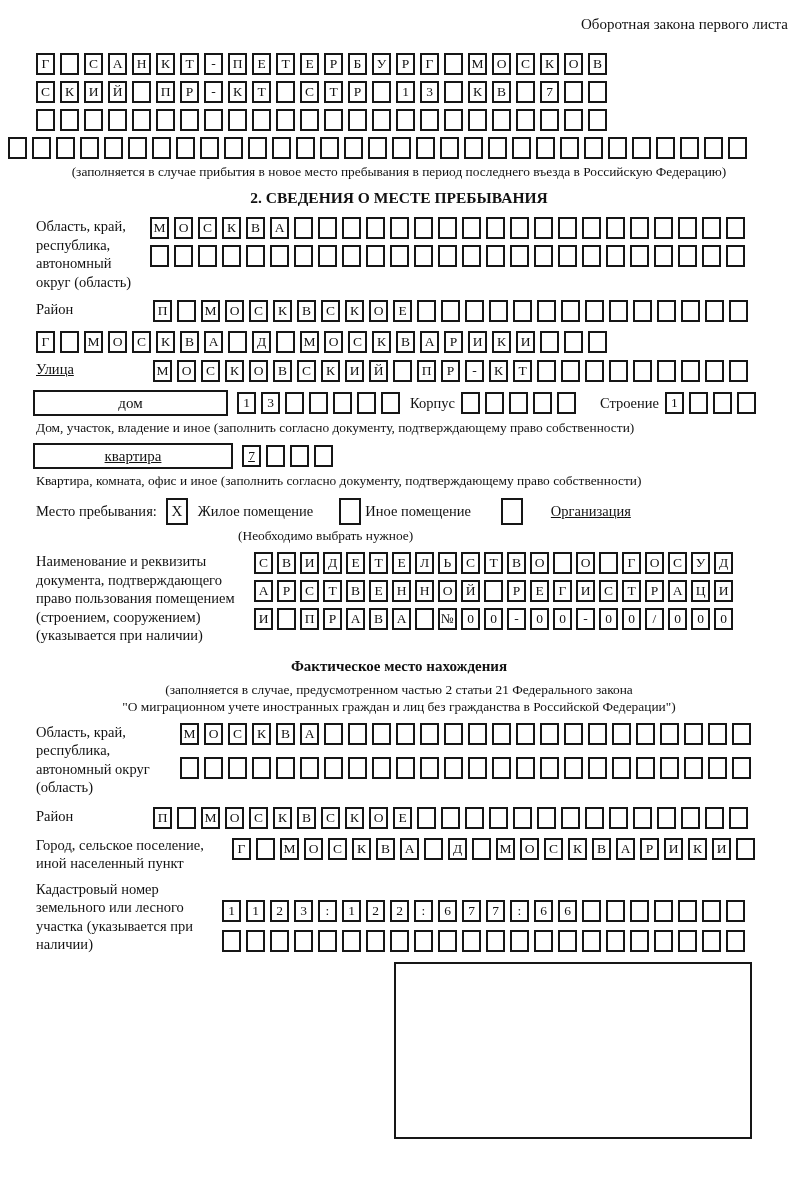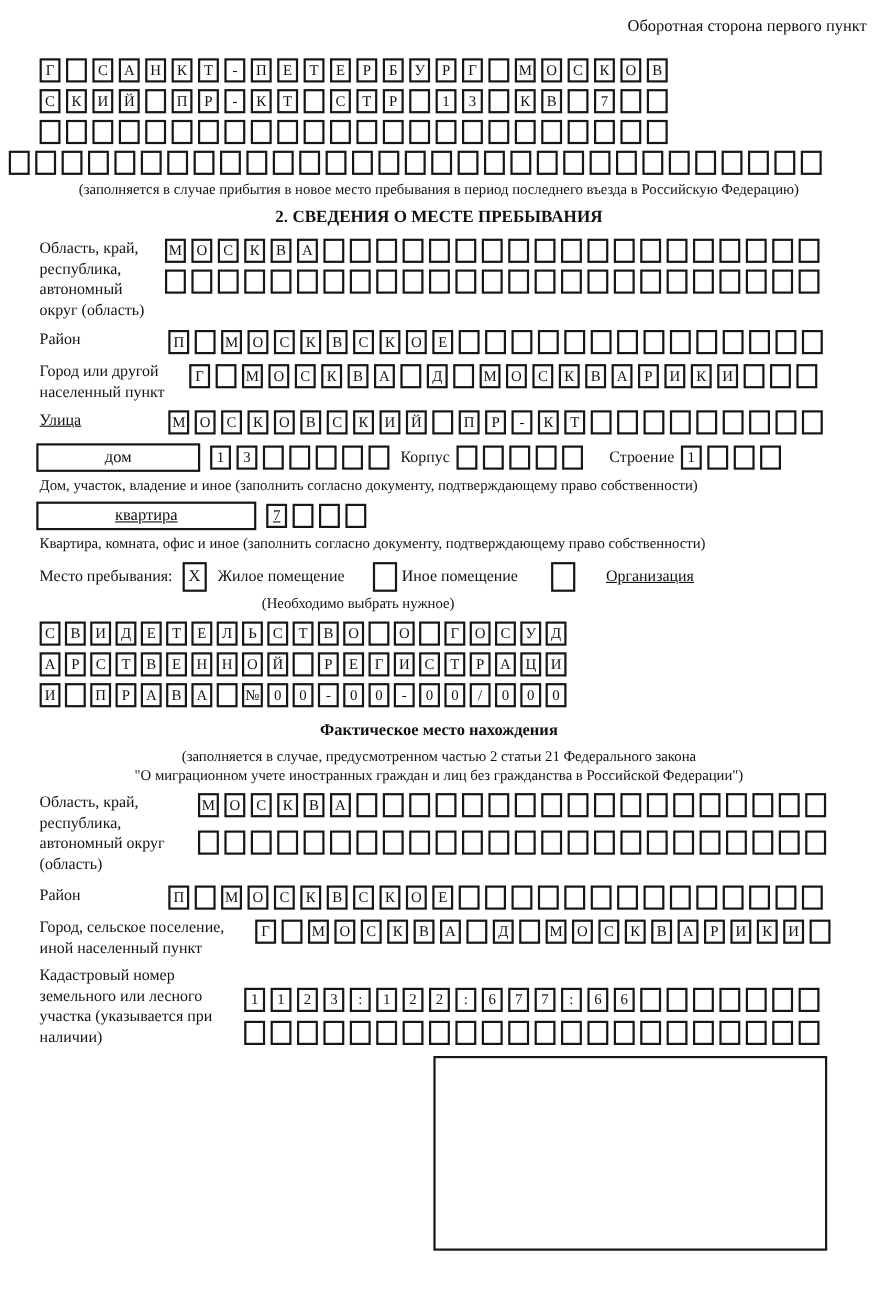--- a/index.html
+++ b/index.html
@@ -37,21 +37,21 @@
 
   .chk .cell { width:22px; height:27px; font-size:15px; }
 
   .mesto-row { display:flex; align-items:flex-end; margin-top:9px; }
 
   .stamp-box { width:358px; height:177px; border:2px solid #161616; margin-left:358px; margin-top:8px; }
 </style>
 </head>
 <body>
 
-<div class="hdr-note">Оборотная сторона первого пункт</div>
+<div class="hdr-note">Оборотная закона первого листа</div>
 
 <div class="field" style="margin-top:20px;">
   <div class="rows">
     <div class="cells">
         <span class="cell">Г</span>
         <span class="cell"></span>
         <span class="cell">С</span>
         <span class="cell">А</span>
         <span class="cell">Н</span>
         <span class="cell">К</span>
@@ -250,21 +250,20 @@
       <span class="cell"></span>
       <span class="cell"></span>
       <span class="cell"></span>
       <span class="cell"></span>
       <span class="cell"></span>
       <span class="cell"></span>
     </div>
 </div>
 
 <div class="field">
-  <div class="lbl" style="width:136px;">Город или другой населенный пункт</div>
   <div class="cells" style="margin-top:2px;">
       <span class="cell">Г</span>
       <span class="cell"></span>
       <span class="cell">М</span>
       <span class="cell">О</span>
       <span class="cell">С</span>
       <span class="cell">К</span>
       <span class="cell">В</span>
       <span class="cell">А</span>
       <span class="cell"></span>
@@ -311,21 +310,21 @@
       <span class="cell"></span>
       <span class="cell"></span>
       <span class="cell"></span>
       <span class="cell"></span>
       <span class="cell"></span>
       <span class="cell"></span>
     </div>
 </div>
 
 <div class="field" style="margin-left:-3px; margin-top:8px;">
-  <div class="wbox" style="width:149px;">дом</div>
+  <div class="wbox" style="width:195px;">дом</div>
   <div class="cells" style="margin-left:9px; align-self:center;">
       <span class="cell">1</span>
       <span class="cell">3</span>
       <span class="cell"></span>
       <span class="cell"></span>
       <span class="cell"></span>
       <span class="cell"></span>
       <span class="cell"></span>
     </div>
   <div class="inline-lbl" style="margin-left:10px;">Корпус</div>
@@ -368,20 +367,21 @@
     </div>
   <span class="inline-lbl" style="margin-left:4px;">Иное помещение</span>
   <div class="cells chk" style="margin-left:30px;">
       <span class="cell"></span>
     </div>
   <span class="inline-lbl" style="margin-left:28px;text-decoration:underline;">Организация</span>
 </div>
 <div style="font-size:13.4px; margin-left:202px; margin-top:3px;">(Необходимо выбрать нужное)</div>
 
 <div class="field" style="margin-top:8px;">
+  <div class="lbl" style="width:218px;">Наименование и реквизиты документа, подтверждающего право пользования помещением (строением, сооружением) (указывается при наличии)</div>
   <div class="rows">
     <div class="cells tight">
         <span class="cell">С</span>
         <span class="cell">В</span>
         <span class="cell">И</span>
         <span class="cell">Д</span>
         <span class="cell">Е</span>
         <span class="cell">Т</span>
         <span class="cell">Е</span>
         <span class="cell">Л</span>

